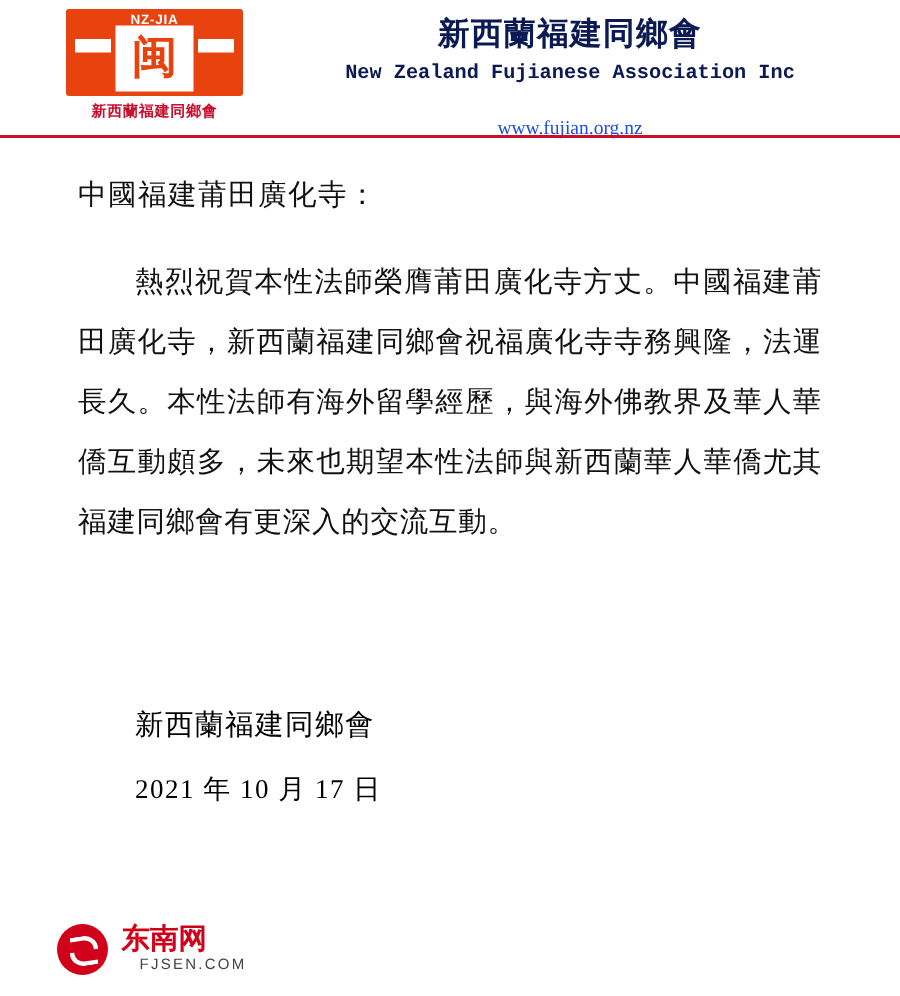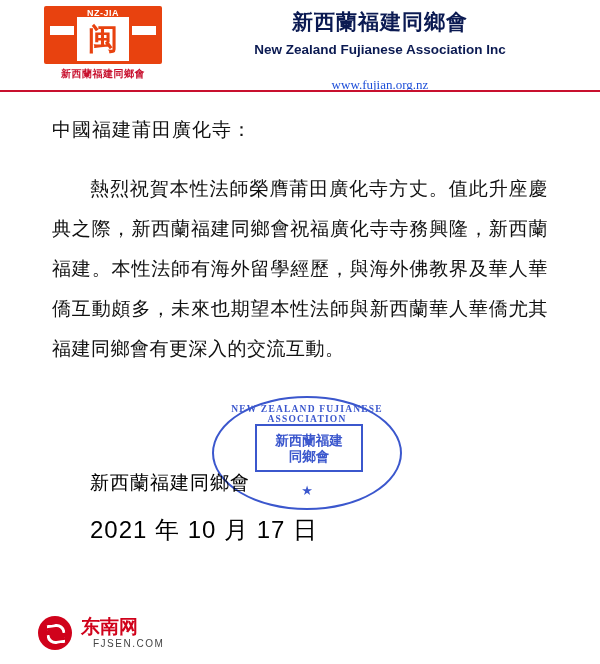--- a/index.html
+++ b/index.html
@@ -98,21 +98,21 @@
     font-weight: bold;
     color: #0b1a52;
     letter-spacing: 1px;
     font-family: "DejaVu Sans", sans-serif;
   }
   .head-en {
     margin-top: 6px;
     font-size: 13.5px;
     font-weight: bold;
     color: #0b1a52;
-    font-family: Liberation Sans, sans-serif;
+    font-family: Liberation Mono, monospace;
   }
   .head-url {
     margin-top: 20px;
     font-size: 13px;
     color: #1e4fd8;
     text-decoration: underline;
     font-family: "Liberation Serif", serif;
   }
   .rule-red {
     position: absolute;
@@ -201,23 +201,23 @@
     left: 38px;
     top: 62px;
     font-size: 19px;
     letter-spacing: 1px;
     font-family: "DejaVu Serif", serif;
   }
   .sign-date {
     position: absolute;
     left: 38px;
     top: 106px;
-    font-size: 24px;
+    font-size: 18px;
     letter-spacing: 1px;
-    font-family: Liberation Sans, sans-serif;
+    font-family: Liberation Serif, serif;
   }
 
   
   .footer {
     position: absolute;
     left: 38px;
     bottom: 14px;
     display: flex;
     align-items: center;
   }
@@ -291,31 +291,23 @@
     <div class="head-cn">新西蘭福建同鄉會</div>
     <div class="head-en">New Zealand Fujianese Association Inc</div>
     <div class="head-url">www.fujian.org.nz</div>
   </div>
 
   <div class="rule-red"></div>
 </div>
 
 <div class="doc-body">
   <div class="salutation">中國福建莆田廣化寺：</div>
-  <div class="paragraph">熱烈祝賀本性法師榮膺莆田廣化寺方丈。值此升座慶典之際，新西蘭福建同鄉會祝福廣化寺寺務興隆，新西蘭福建。本性法師有海外留學經歷，與海外佛教界及華人華僑互動頗多，未來也期望本性法師與新西蘭華人華僑尤其福建同鄉會有更深入的交流互動。</div>
+  <div class="paragraph">熱烈祝賀本性法師榮膺莆田廣化寺方丈。中國福建莆田廣化寺，新西蘭福建同鄉會祝福廣化寺寺務興隆，法運長久。本性法師有海外留學經歷，與海外佛教界及華人華僑互動頗多，未來也期望本性法師與新西蘭華人華僑尤其福建同鄉會有更深入的交流互動。</div>
 
   <div class="sign-block">
-    <div class="stamp">
-      <div class="stamp-arc">NEW ZEALAND FUJIANESE ASSOCIATION</div>
-      <div class="stamp-inner">
-        <span>新西蘭福建</span>
-        <span>同鄉會</span>
-      </div>
-      <div class="stamp-star">★</div>
-    </div>
     <div class="sign-name">新西蘭福建同鄉會</div>
     <div class="sign-date">2021 年 10 月 17 日</div>
   </div>
 </div>
 
 <div class="footer">
   <div class="fj-mark"></div>
   <div class="fj-text">
     <div class="fj-cn">东南网</div>
     <div class="fj-en">FJSEN.COM</div>

